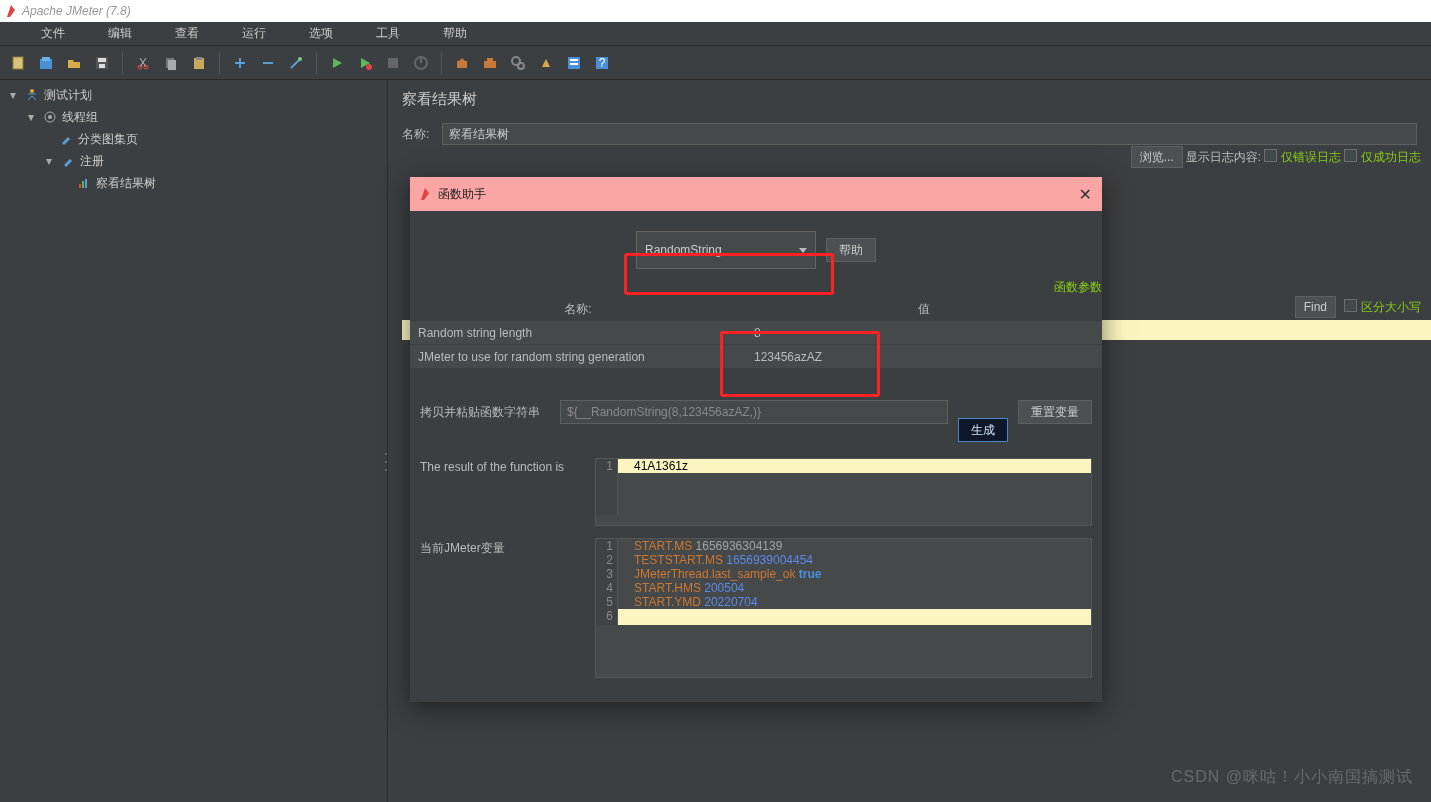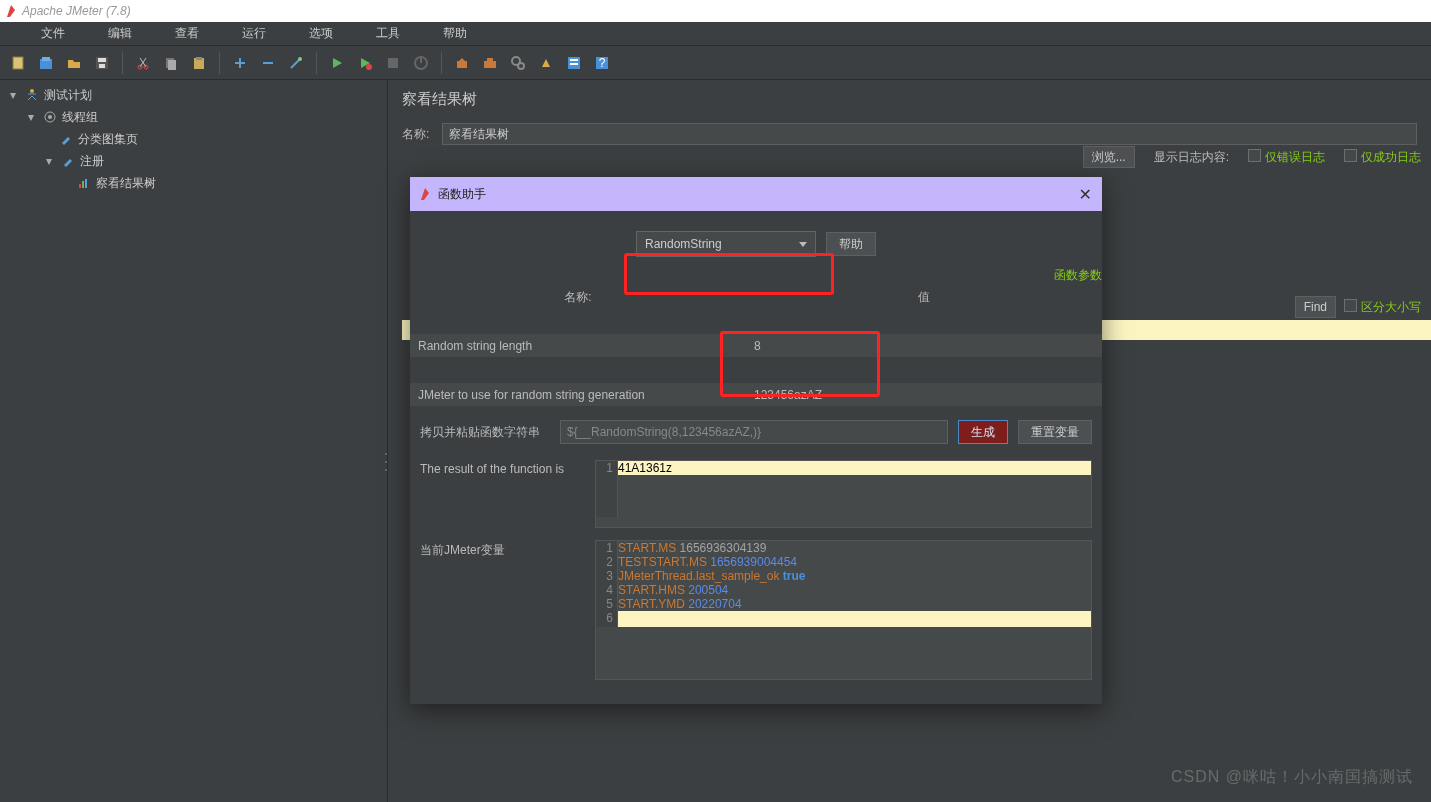--- a/index.html
+++ b/index.html
@@ -27,64 +27,64 @@
 
 .grip { position:absolute; right:-2px; top:370px; width:6px; height:24px; display:flex; flex-direction:column; justify-content:space-around; }
 .grip i { display:block; width:2px; height:2px; background:#777; border-radius:50%; margin:0 auto; }
 
 .content { flex:1; background:#3c3f41; padding:10px 14px; position:relative; }
 .content h2 { font-size:15px; font-weight:normal; color:#ccc; margin-bottom:14px; }
 .formrow { display:flex; align-items:center; margin-bottom:10px; }
 .formrow label { width:40px; color:#bbb; }
 .formrow input { flex:1; background:#45494a; border:1px solid #5e6060; color:#ccc; padding:3px 6px; height:22px; }
 
-.rightopts { position:absolute; right:0; top:60px; display:flex; align-items:center; gap:19px; padding:6px 10px; }
+.rightopts { position:absolute; right:0; top:60px; display:flex; align-items:center; gap:3px; padding:6px 10px; }
 .btn-s { background:#4c5052; border:1px solid #5e6060; color:#ccc; padding:2px 8px; height:22px; }
 
 .searchrow { position:absolute; right:0; top:210px; display:flex; align-items:center; gap:8px; padding:6px 10px; }
 
 .chk { display:flex; align-items:flex-start; gap:4px; color:#84cc16; }
 .chk i { width:13px; height:13px; border:1px solid #6e6e6e; background:#43494a; display:inline-block; }
 
 .yellowbar { position:absolute; top:240px; left:14px; right:0; height:20px; background:#fcf5c1; }
 
 
 .dialog { position:absolute; left:410px; top:177px; width:692px; background:#3c3f41; box-shadow:0 6px 24px rgba(0,0,0,.5); z-index:50; }
-.dlg-title { height:34px; background:#c4b5fd; color:#333; display:flex; align-items:center; padding:0 10px; justify-content:space-between; }
+.dlg-title { height:34px; background:#fca5a5; color:#333; display:flex; align-items:center; padding:0 10px; justify-content:space-between; }
 .dlg-title .left { display:flex; align-items:center; gap:8px; }
 .dlg-title .close { font-size:16px; cursor:pointer; }
 .dlg-body { padding:14px 0 18px; }
 
 .func-row { display:flex; justify-content:center; align-items:center; gap:10px; margin:6px 0 10px; }
-.select-box { width:180px; height:26px; background:#45494a; border:1px solid #646464; color:#ccc; display:flex; align-items:center; justify-content:space-between; padding:0 8px; }
+.select-box { width:180px; height:38px; background:#45494a; border:1px solid #646464; color:#ccc; display:flex; align-items:center; justify-content:space-between; padding:0 8px; }
 .select-box .arrow { width:0; height:0; border-left:4px solid transparent; border-right:4px solid transparent; border-top:5px solid #bbb; }
 .red-box1 { position:absolute; left:214px; top:42px; width:210px; height:42px; border:3px solid #f22; border-radius:3px; pointer-events:none; }
 
 .sect-title { text-align:right; color:#84cc16; margin:2px 0; }
 
 .param-head { display:flex; background:#3c3f41; height:22px; align-items:center; }
 .param-head .c1 { width:336px; text-align:center; color:#bbb; }
 .param-head .c2 { flex:1; text-align:center; color:#bbb; }
-.param-row { display:flex; height:24px; align-items:center; background:#45494a; border-top:1px solid #3c3f41;margin-top:25px; }
+.param-row { display:flex; height:24px; align-items:center; background:#45494a; border-top:1px solid #3c3f41; }
 .param-row .c1 { width:336px; padding-left:8px; color:#bbb; }
 .param-row .c2 { flex:1; padding-left:8px; color:#bbb; }
 .red-box2 { position:absolute; left:310px; top:120px; width:160px; height:66px; border:3px solid #f22; border-radius:3px; pointer-events:none; }
 
 .copy-row { display:flex; align-items:center; gap:10px; padding:14px 10px 10px; }
 .copy-row label { color:#bbb; width:130px; }
 .copy-row .inp { flex:1; background:#45494a; border:1px solid #5e6060; color:#888; padding:3px 6px; height:24px; }
 .btn { background:#4c5052; border:1px solid #5e6060; color:#ccc; padding:3px 12px; height:24px; }
-.btn.primary { border:1px solid #4a88c7; color:#cfe3f7; background:#7f1d1d; }
+.btn.primary { border:1px solid #4a88c7; color:#cfe3f7; background:#0f172a;margin-top:36px; }
 
 .result-row { display:flex; padding:6px 10px; gap:10px; }
 .result-row label { width:165px; color:#bbb; padding-top:2px; }
 .code { flex:1; background:#45494a; border:1px solid #555; min-height:68px; font-family:Consolas,monospace; font-size:12px; }
 .code .line { display:flex; }
 .code .ln { width:22px; text-align:right; color:#888; background:#3f4344; padding-right:4px; border-right:1px solid #555; }
-.code .txt { padding-left:0; color:#cc7832; }
+.code .txt { padding-left:16px; color:#cc7832; }
 .code .line.hl { background:#fcf5c1; }
 .code .line.hl .txt { color:#000; }
 .code.tall { min-height:140px; }
 .code .line.last { background:#fcf5c1; height:16px; }
 
 .watermark { position:absolute; right:18px; bottom:14px; color:rgba(255,255,255,.22); font-size:16px; letter-spacing:1px; pointer-events:none; }
 
 svg { display:block; }
 </style>
 </head>

